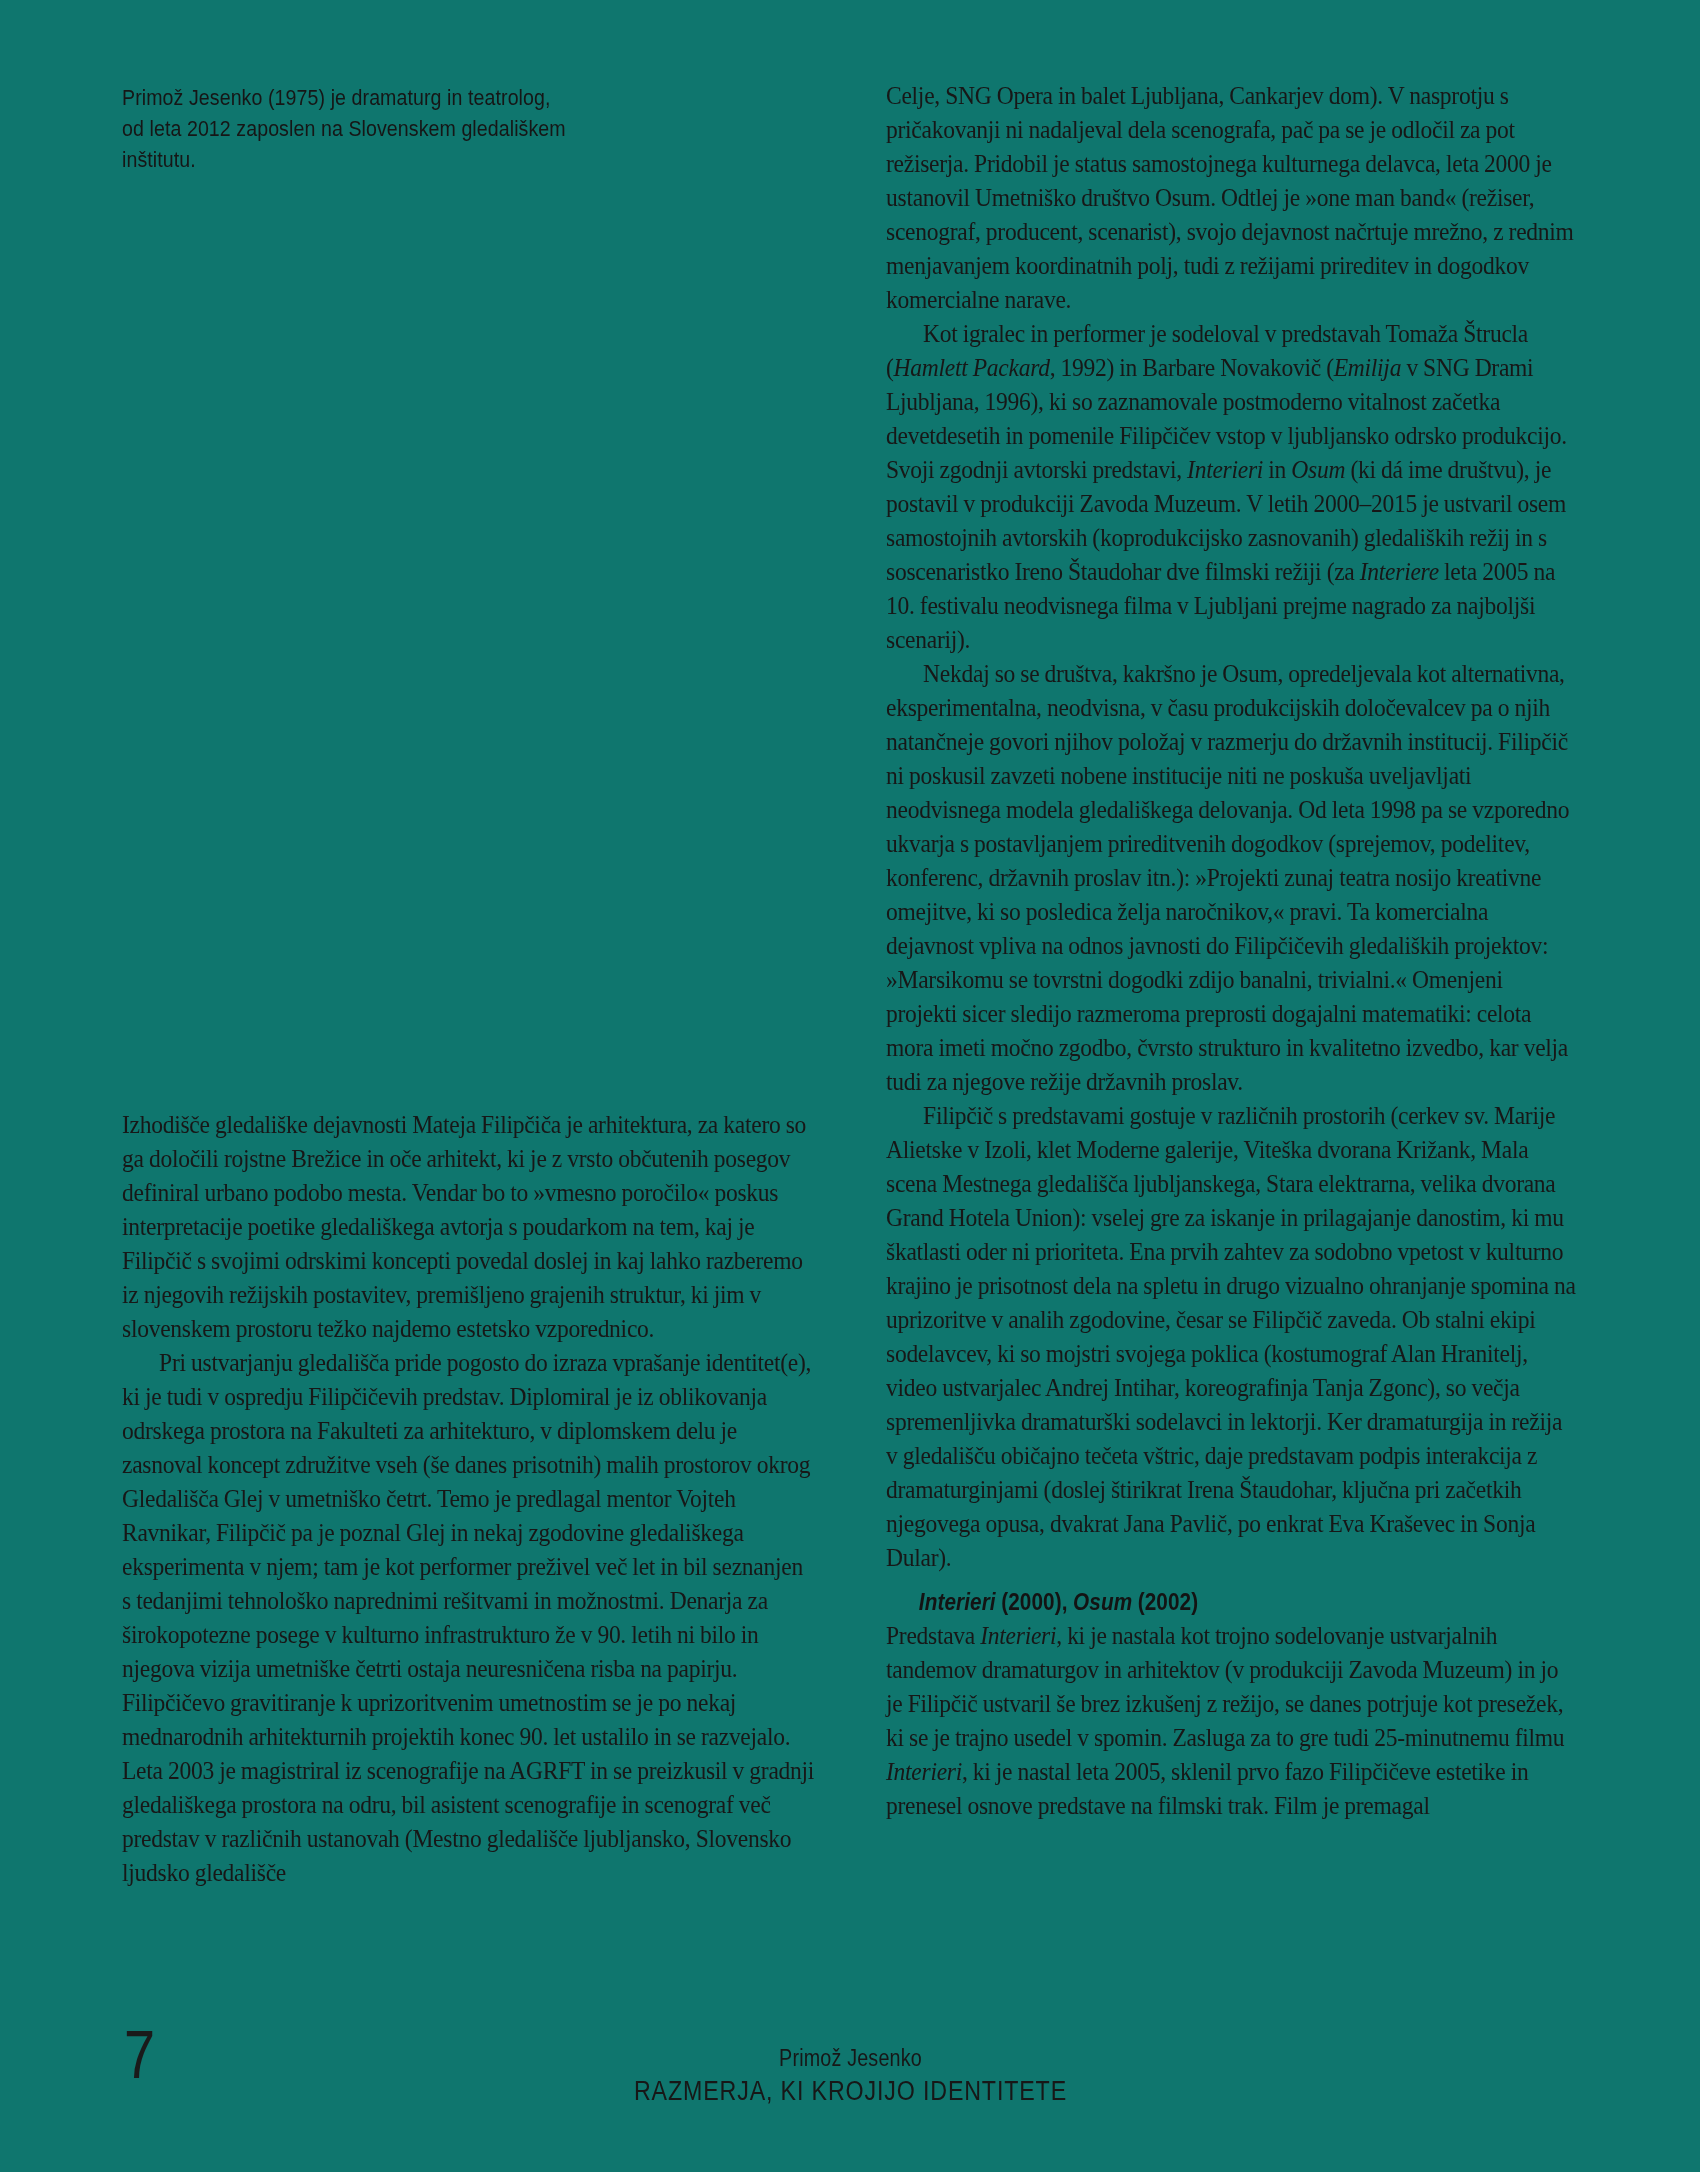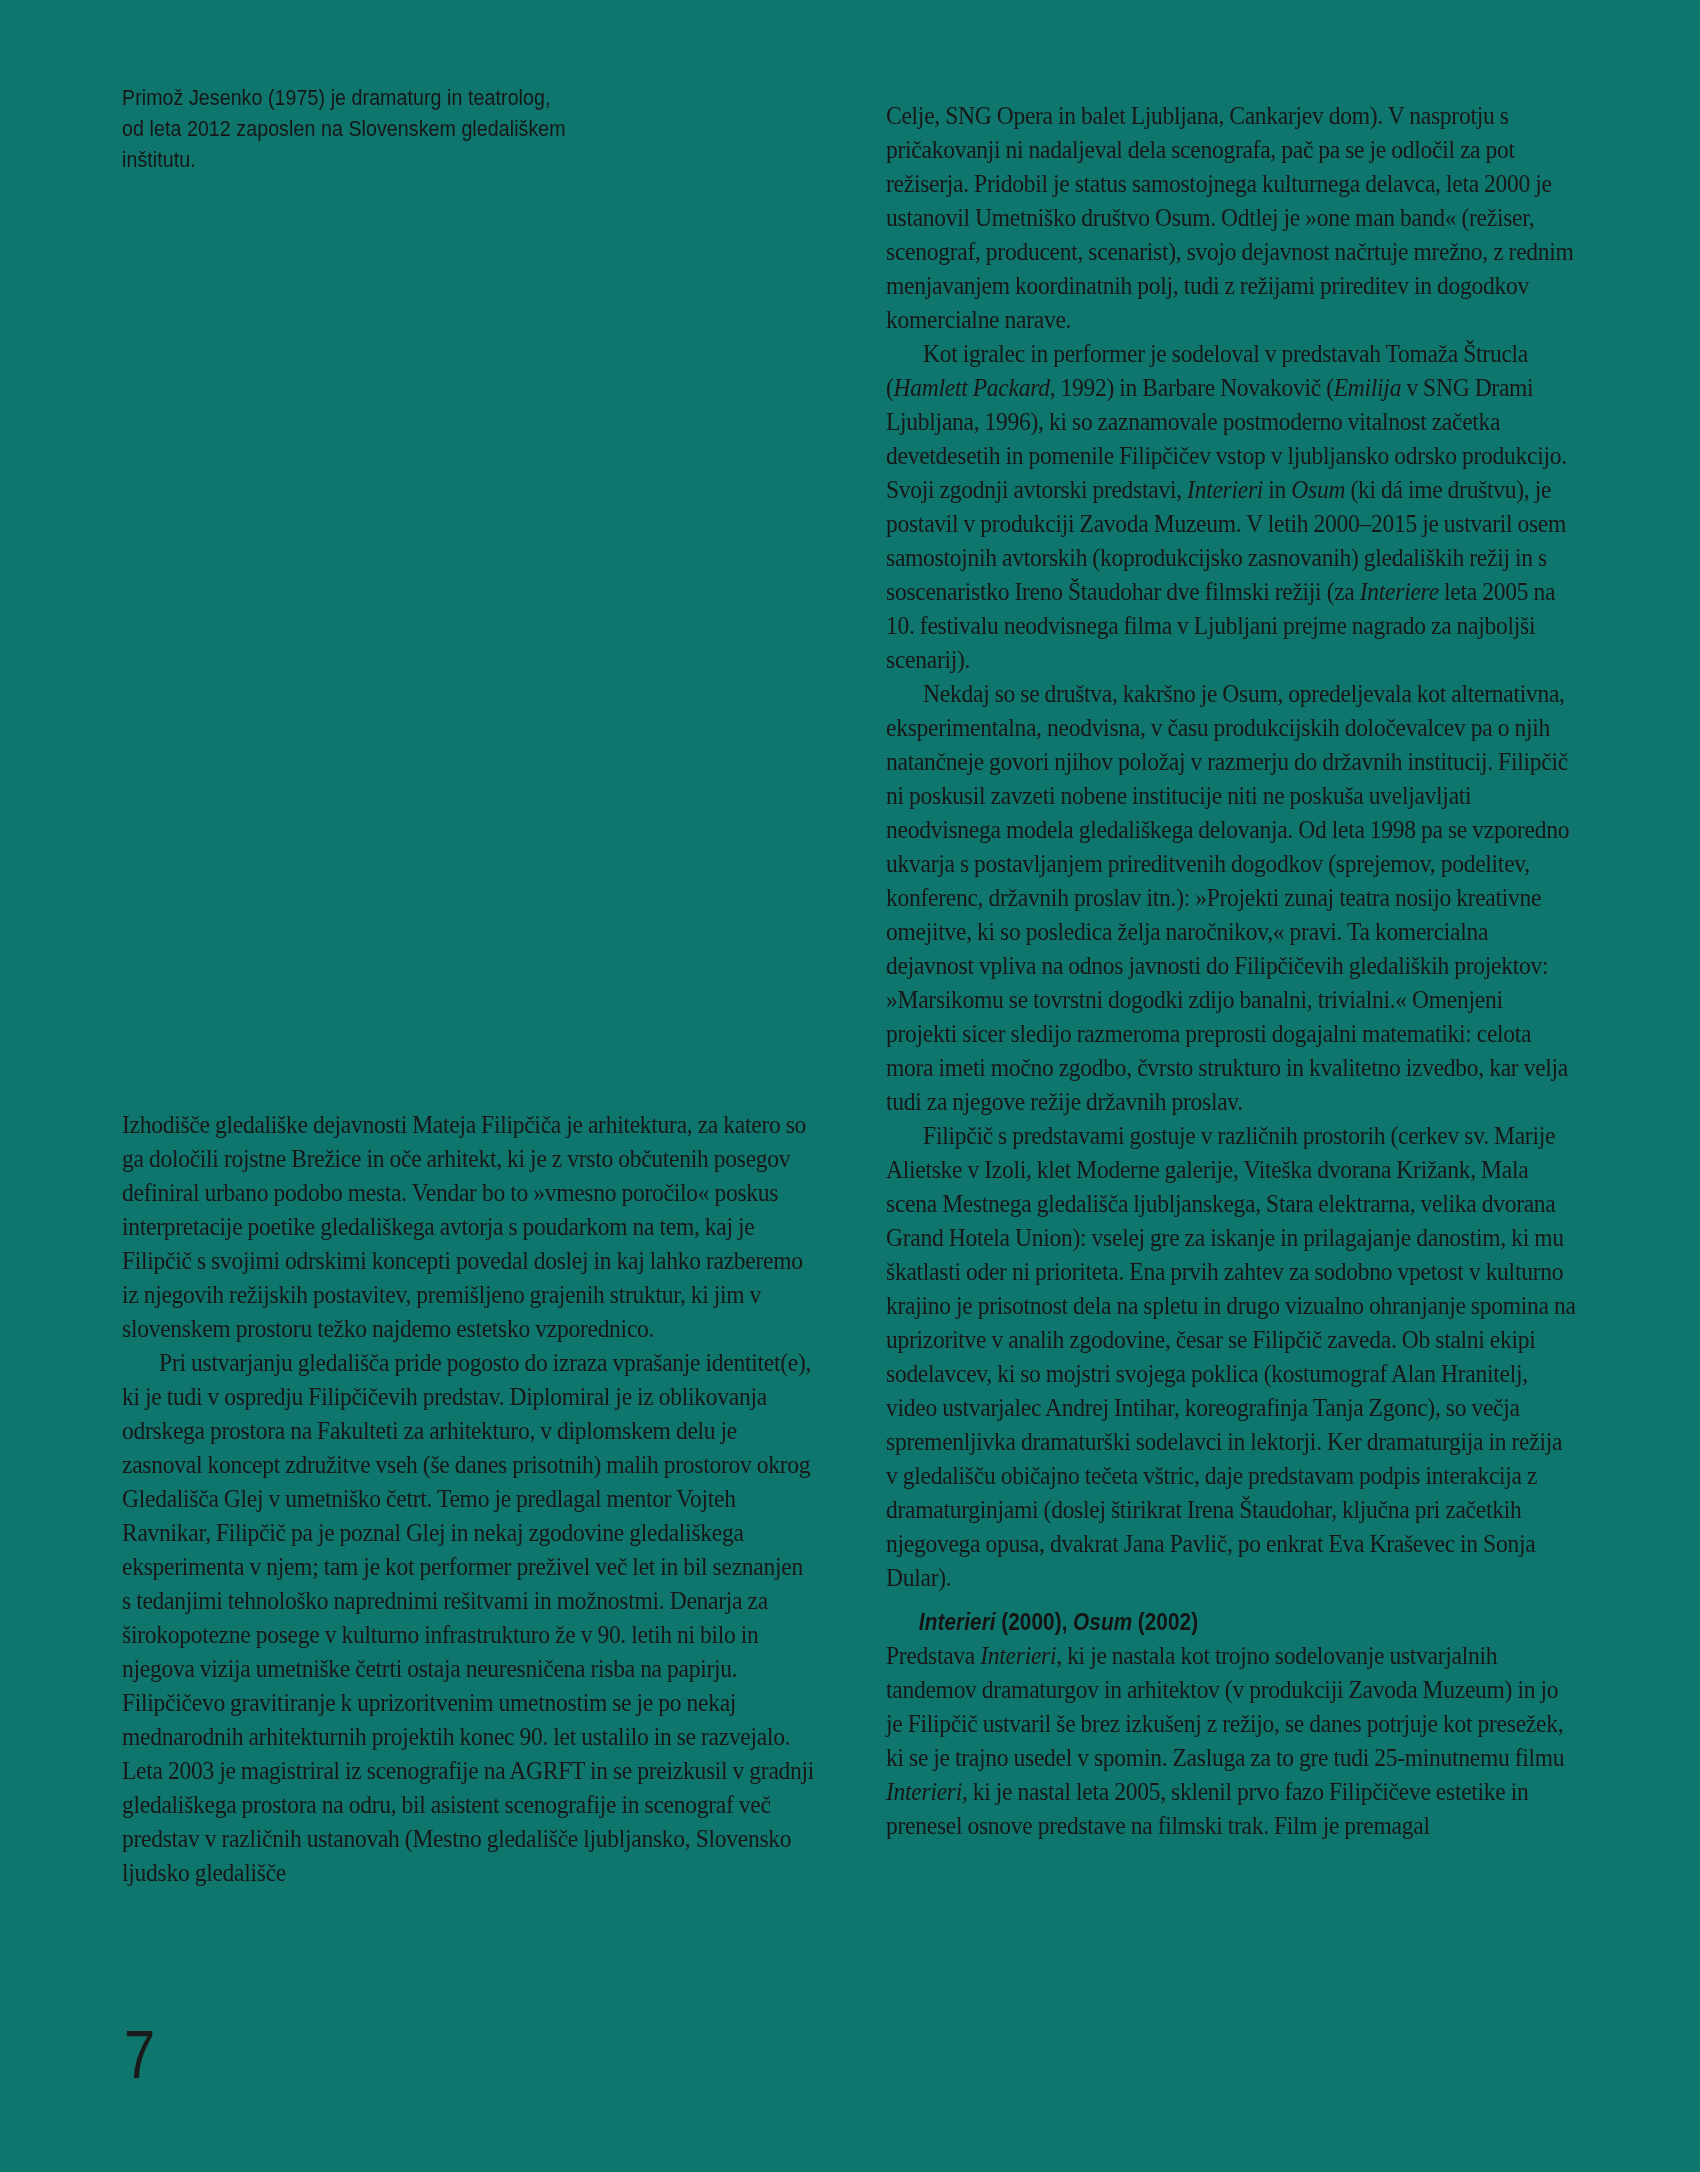--- a/index.html
+++ b/index.html
@@ -33,21 +33,21 @@
     height: 1985px;
   }
 
   .col {
     position: absolute;
     top: 0;
     width: 692px;
     height: 1985px;
   }
   .col-left  { left: 0px; }
-  .col-right { left: 764px; margin-top: 20px; }
+  .col-right { left: 764px; }
 
   
   .body-text {
     font-family: "Liberation Serif", "DejaVu Serif", serif;
     font-size: 26px;
     line-height: 34px;
     letter-spacing: -0.3px;
     text-align: left;
     word-spacing: -0.4px;
     color: #171717;
@@ -193,15 +193,19 @@
       </div>
 
     </div>
 
   </div>
 
   <div class="footer"></div>
 
   <div class="page-number">7</div>
 
+  <div class="running-head">
+    <span class="rh-author">Primož Jesenko</span>
+    <span class="rh-title">RAZMERJA, KI KROJIJO IDENTITETE</span>
+  </div>
 
 </div>
 
 
 </body></html>

